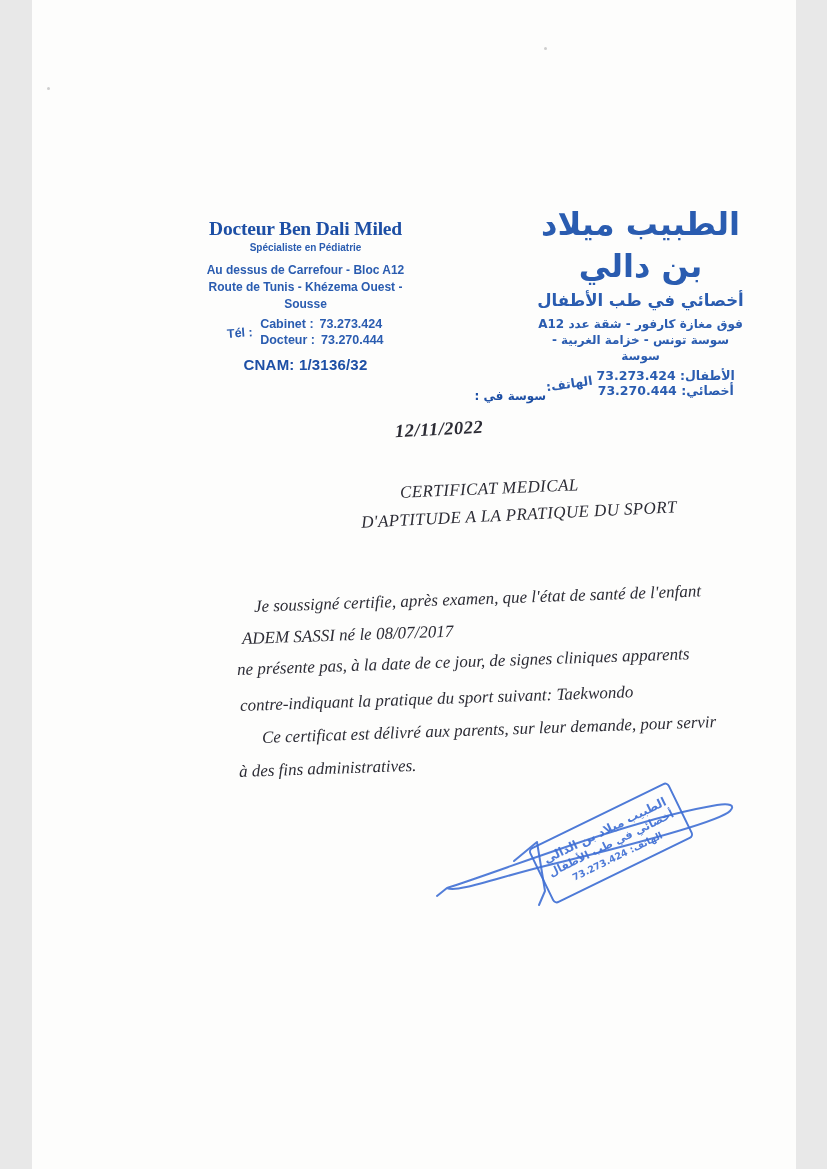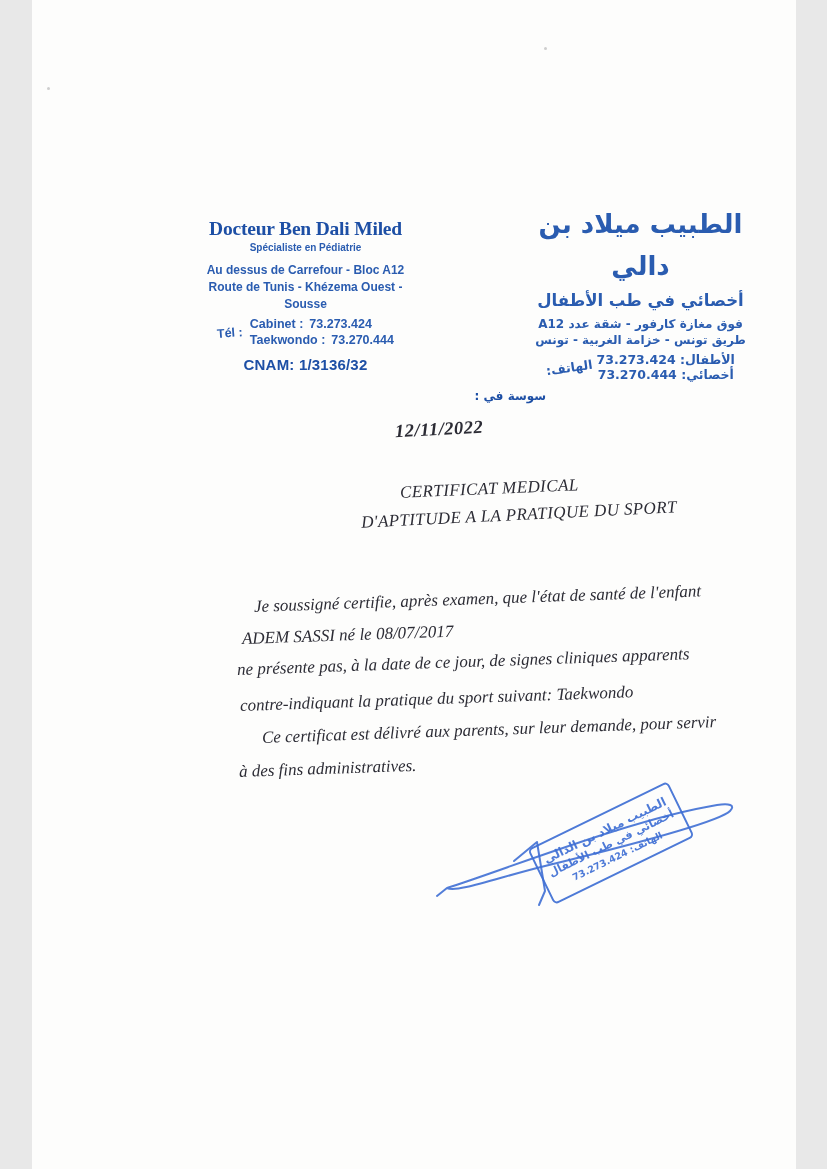--- a/index.html
+++ b/index.html
@@ -14,21 +14,21 @@
   .hdr-left .spec{font-weight:bold;font-size:10px;margin-top:2px;}
   .hdr-left .addr{font-weight:bold;font-size:12px;line-height:17px;color:var(--header-blue);}
   .hdr-left .addr.first{margin-top:9px;}
   .tel-row{display:flex;justify-content:center;align-items:center;margin-top:4px;gap:7px;}
   .tel-label{font-weight:bold;font-size:12.5px;transform:rotate(-4deg);color:var(--header-blue);}
   .tel-col{text-align:left;font-weight:bold;font-size:12.5px;line-height:15.5px;}
   .tel-col .num{display:inline-block;margin-left:6px;}
   .cnam{font-weight:bold;font-size:15px;margin-top:8px;color:var(--header-blue-dark);letter-spacing:.2px;}
   
   .hdr-right{position:absolute;left:503px;top:203px;width:212px;text-align:center;color:var(--header-blue);font-family:"DejaVu Sans",sans-serif;}
-  .ar-name{font-size:26px;font-weight:bold;line-height:42px;letter-spacing:-1px;}
+  .ar-name{font-size:32px;font-weight:bold;line-height:42px;letter-spacing:-1px;}
   .ar-spec{font-size:16.5px;font-weight:bold;margin-top:4px;}
   .ar-addr{font-size:12px;font-weight:bold;line-height:16px;}
   .ar-addr.first{margin-top:6px;}
   .ar-tel-row{display:flex;justify-content:center;align-items:center;gap:4px;margin-top:5px;}
   .ar-tel-label{font-size:12.5px;font-weight:bold;transform:rotate(-8deg);}
   .ar-tel-col{text-align:center;font-size:12.5px;font-weight:bold;line-height:14.5px;}
   
   .place-ar{position:absolute;left:443px;top:389px;font-family:"DejaVu Sans",sans-serif;font-size:12px;font-weight:bold;color:var(--header-blue-dark);}
   .date{position:absolute;left:363px;top:419px;font-family:"Liberation Serif",serif;font-style:italic;font-weight:bold;font-size:18.5px;color:var(--typed-text);transform:rotate(-3deg);letter-spacing:.5px;}
   
@@ -71,31 +71,31 @@
 
   <header class="hdr-left">
     <div class="doc-name">Docteur Ben Dali Miled</div>
     <div class="spec">Spécialiste en Pédiatrie</div>
     <div class="addr first">Au dessus de Carrefour - Bloc A12</div>
     <div class="addr">Route de Tunis - Khézema Ouest - Sousse</div>
     <div class="tel-row">
       <span class="tel-label">Tél :</span>
       <div class="tel-col">
         <div><span>Cabinet :</span><span class="num">73.273.424</span></div>
-        <div><span>Taekwondo :</span><span class="num">73.270.444</span></div>
+        <div><span>Docteur :</span><span class="num">73.270.444</span></div>
       </div>
     </div>
     <div class="cnam">CNAM: 1/3136/32</div>
   </header>
 
   <header class="hdr-right" dir="rtl">
     <div class="ar-name">الطبيب ميلاد بن دالي</div>
     <div class="ar-spec">أخصائي في طب الأطفال</div>
     <div class="ar-addr first">فوق مغازة كارفور - شقة عدد A12</div>
-    <div class="ar-addr">طريق تونس - خزامة الغربية - تونس</div>
+    <div class="ar-addr">سوسة تونس - خزامة الغربية - سوسة</div>
     <div class="ar-tel-row" dir="ltr">
       <span class="ar-tel-label" dir="rtl">الهاتف:</span>
       <div class="ar-tel-col">
         <div dir="rtl">الأطفال: 73.273.424</div>
         <div dir="rtl">أخصائي: 73.270.444</div>
       </div>
     </div>
   </header>
 
   <div class="place-ar" dir="rtl">سوسة في :</div>

